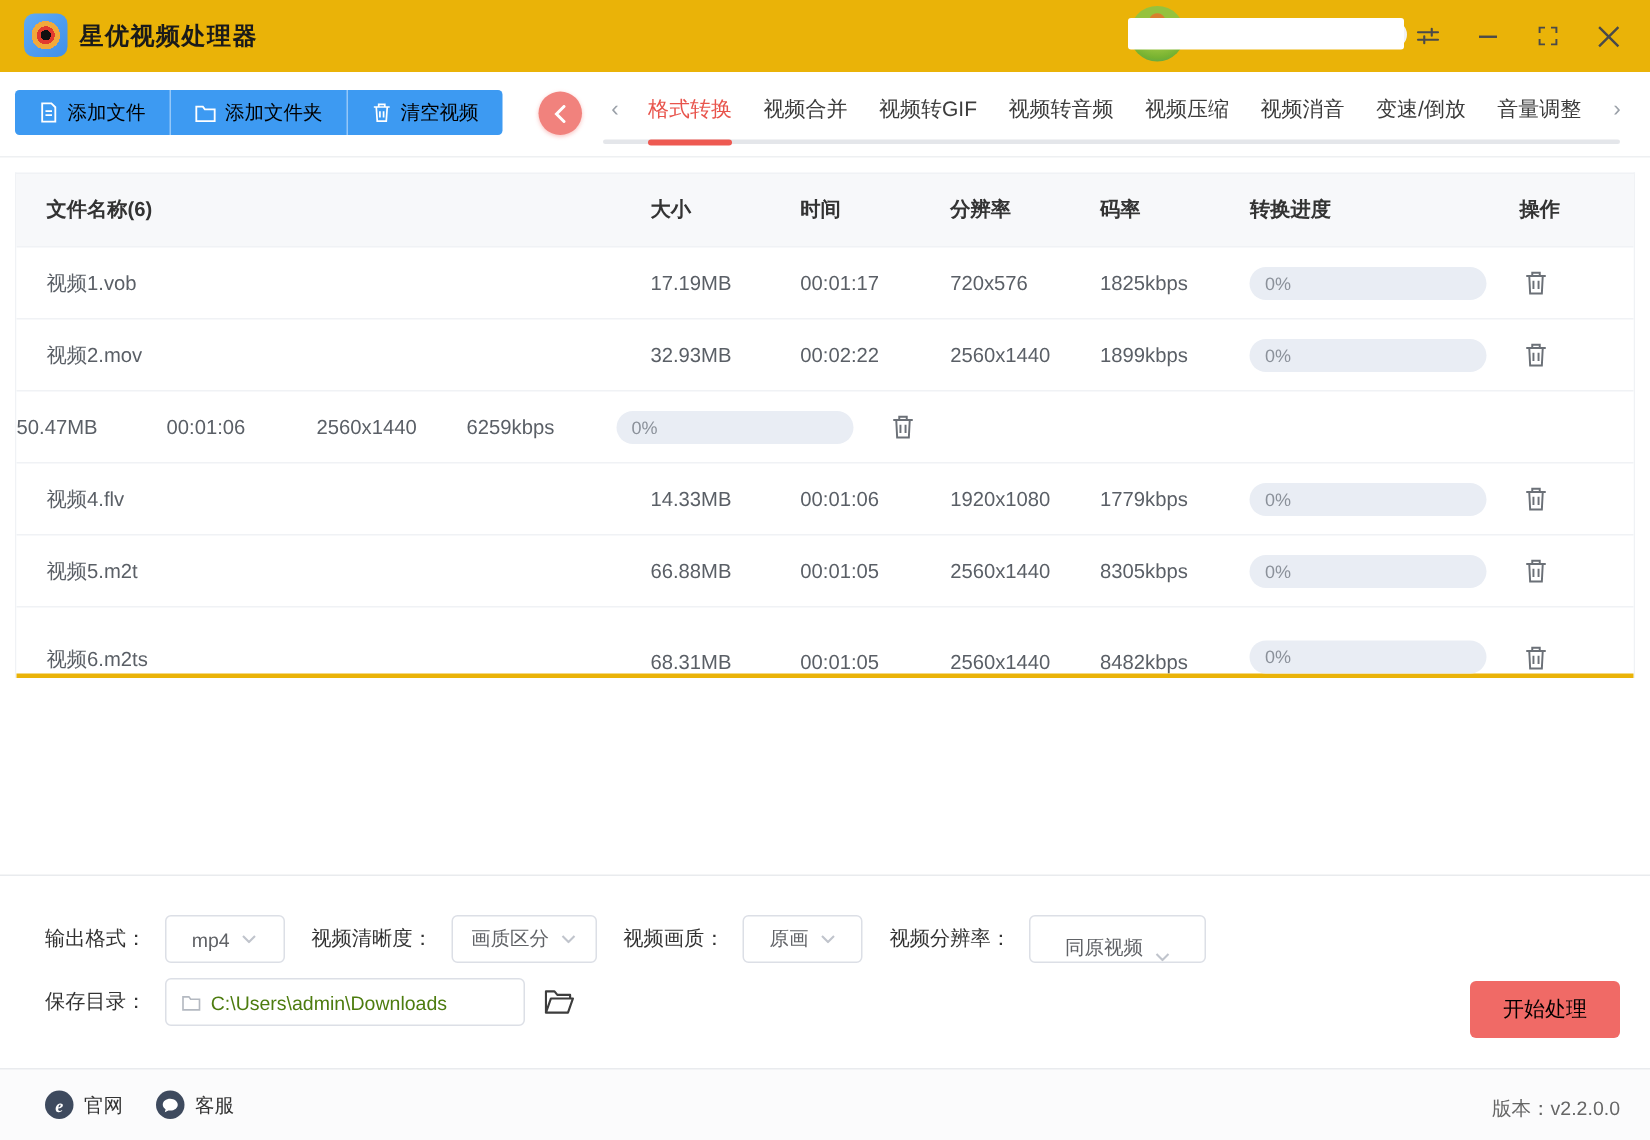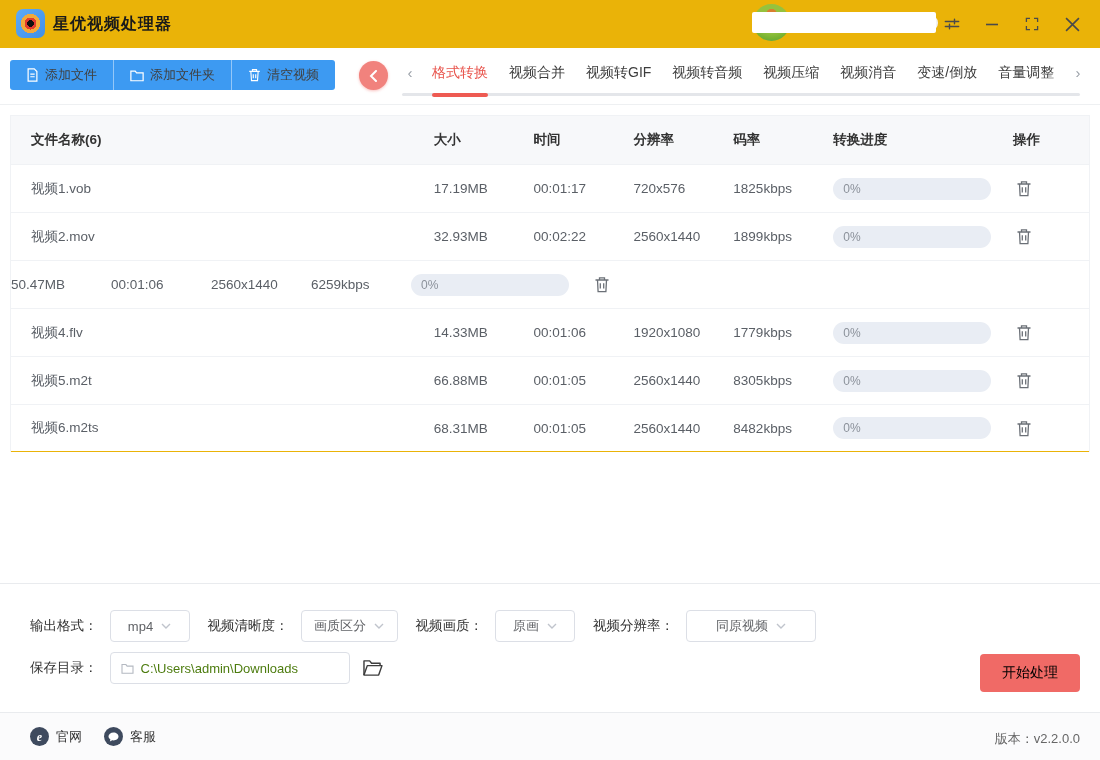--- a/index.html
+++ b/index.html
@@ -17,57 +17,57 @@
   .app-title { position:absolute; left:53px; top:14px; font-size:16px; font-weight:bold; color:#1a1a1a; letter-spacing:1px; }
   .avatar { position:absolute; left:753px; top:4px; width:37px; height:37px; border-radius:50%;
     background:radial-gradient(circle at 50% 28%, #d97f2f 0 16%, #95c23e 18% 55%, #76b231 75%, #3f9a6b 100%); }
   .redact-pill { position:absolute; left:872px; top:14px; width:66px; height:18px; border-radius:9px; background:#f2f2f3; }
   .redact-strip { position:absolute; left:752px; top:12px; width:184px; height:21px; background:#ffffff; border-radius:2px; }
   .win-btn { position:absolute; top:10px; width:28px; height:28px; display:flex; align-items:center; justify-content:center; color:#4a4a4a; cursor:pointer; }
   .win-btn svg { display:block; }
   
   .toolbar-row { position:absolute; top:48px; left:0; width:1100px; height:57px; background:#fff; border-bottom:1px solid #eef0f2; }
   .btn-group { position:absolute; left:10px; top:12px; height:30px; display:flex; background:#3d9af2; border-radius:3px; }
-  .tool-btn { display:flex; align-items:center; gap:6px; padding:0 16px; color:#404040; font-size:13px; cursor:pointer;text-align:right; }
+  .tool-btn { display:flex; align-items:center; gap:6px; padding:0 16px; color:#000000; font-size:13px; cursor:pointer;text-align:right; }
   .tool-btn + .tool-btn { border-left:1px solid rgba(255,255,255,.45); }
   .tool-btn svg { display:block; }
   .back-circle { position:absolute; left:359px; top:13px; width:29px; height:29px; border-radius:50%;
     background:#f1827d; color:#fff; display:flex; align-items:center; justify-content:center; cursor:pointer;
     box-shadow:0 1px 3px rgba(240,100,95,.4); font-size:15px; }
   .tabs-wrap { position:absolute; left:398px; top:0; width:688px; height:57px; }
   .tab-arrow { position:absolute; top:16px; color:#9aa0a8; font-size:15px; cursor:pointer; width:16px; text-align:center; }
   .tab-arrow.prev { left:4px; }
   .tab-arrow.next { right:0; }
   .tab-list { position:absolute; left:34px; top:16px; display:flex; gap:21px; }
   .tab { font-size:14px; color:#3c3c3c; cursor:pointer; white-space:nowrap; }
   .tab.active { color:#e8544c; }
   .tab-track { position:absolute; left:4px; top:45px; width:678px; height:3px; background:#e4e6ea; border-radius:2px; }
   .tab-track-active { position:absolute; left:30px; top:-0.5px; width:56px; height:4px; background:#ee5a52; border-radius:2px; }
   
   .table { position:absolute; left:10px; top:115px; width:1080px; border:1px solid #f0f2f5; border-bottom:none; }
   .thead { display:flex; align-items:center; height:48px; background:#f7f8fa; font-weight:bold; font-size:13.5px; color:#333; }
   .trow { display:flex; align-items:center; height:48px; background:#fff; border-top:1px solid #f0f2f5; font-size:13.5px; color:#5a5f66; }
-  .trow:last-child { border-bottom:1px solid #eab308; }
+  .trow:last-child { border-bottom:3px solid #eab308;align-items:flex-end; }
   .c-name { width:423px; padding-left:20px; }
   .c-size,.c-time,.c-res,.c-rate { width:100px; }
   .c-prog { width:180px; }
   .c-op { width:76px; }
   .prog-pill { width:158px; height:22px; border-radius:11px; background:#e9edf4; display:flex; align-items:center; }
   .prog-pill span { font-size:12px; color:#8b919a; padding-left:10px; }
   .trash-btn { width:22px; height:22px; color:#6b7077; cursor:pointer; display:flex; align-items:center; justify-content:center; background:none; border:none; }
   
   .settings { position:absolute; top:583px; left:0; width:1100px; height:129px; background:#fff; border-top:1px solid #e9ebee; }
   .set-row { position:absolute; left:30px; display:flex; align-items:center; height:32px; }
   .set-row1 { top:26px; }
   .set-row2 { top:68px; }
   .set-label { font-size:13.5px; color:#333; margin-right:12px; white-space:nowrap; }
   .set-label.ml { margin-left:18px; }
   .select { height:32px; border:1px solid #dcdfe6; border-radius:4px; background:#fff; display:flex; align-items:center;
     justify-content:center; gap:8px; font-size:13px; color:#606266; cursor:pointer; padding:0 8px; }
-  .sel-1 { width:80px; } .sel-2 { width:97px; } .sel-3 { width:80px; } .sel-4 { width:130px; }
+  .sel-1 { width:80px; } .sel-2 { width:97px; } .sel-3 { width:80px; } .sel-4 { width:118px;align-items:flex-end; }
   .select svg { flex:none; }
   .path-input { width:240px; height:32px; border:1px solid #dcdfe6; border-radius:4px; background:#fff;
     display:flex; align-items:center; gap:7px; padding:0 10px; font-size:13px; color:#4d7c0f; cursor:text; white-space:nowrap; overflow:hidden; }
   .browse-btn { margin-left:11px; width:24px; height:24px; color:#3d3d3d; cursor:pointer; display:flex; align-items:center; justify-content:center; background:none; border:none; }
   .start-btn { position:absolute; right:20px; top:70px; width:100px; height:38px; background:#f06a66; border:none; border-radius:4px;
     color:#000000; font-size:14px; cursor:pointer; font-family:inherit; }
   
   .footer { position:absolute; top:712px; left:0; width:1100px; height:48px; background:#fbfbfc; border-top:1px solid #e9ebee; }
   .foot-item { position:absolute; top:14px; display:flex; align-items:center; gap:7px; cursor:pointer; }
   .foot-item.website { left:30px; }

